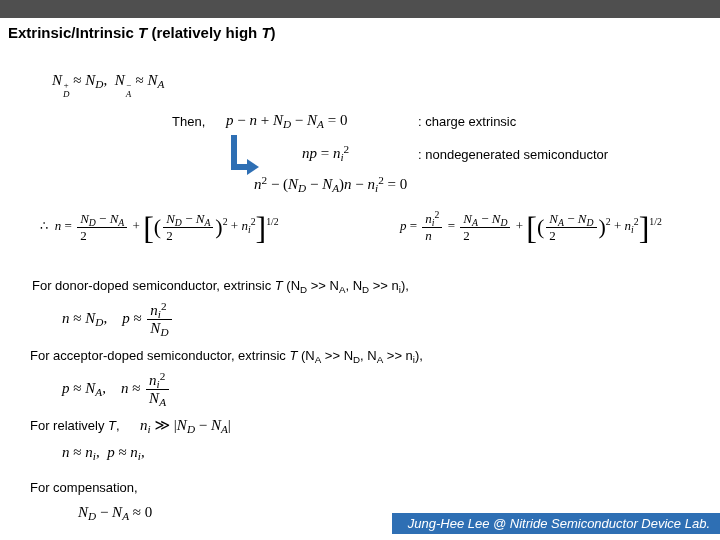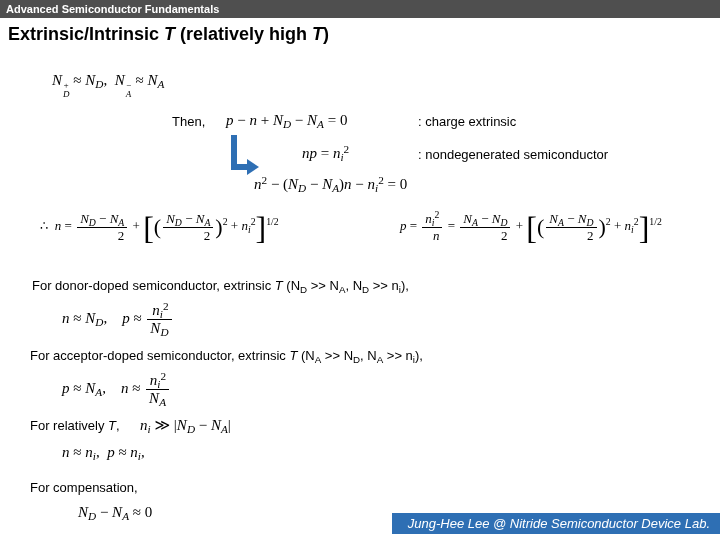--- a/index.html
+++ b/index.html
@@ -16,32 +16,32 @@
     background:#4f4f4f;color:#fff;
     height:18px;line-height:18px;
     font-size:11px;
     display:flex;justify-content:space-between;
     padding:0 6px;
     font-weight:bold;
   }
   .hdr .right{font-style:italic;font-weight:normal}
   
   .sect{
-    font-weight:bold;font-size:18px;
+    font-weight:bold;font-size:15px;
     padding:6px 8px 2px 8px;
   }
   .sect .it{font-style:italic}
   
   .math{font-family:"Cambria Math","Times New Roman",serif;font-style:italic}
   .rm{font-style:normal}
   sub,sup{font-size:75%;line-height:0}
   sub{vertical-align:-3px}
   sup{vertical-align:5px}
   .supsub{display:inline-flex;flex-direction:column;font-size:9px;line-height:9px;vertical-align:-3px;margin-left:1px}
-  .frac{display:inline-block;vertical-align:middle;text-align:right;margin:0 2px}
+  .frac{display:inline-block;vertical-align:middle;text-align:left;margin:0 2px}
   .frac .num{display:block;border-bottom:1px solid #000;padding:0 3px}
   .frac .den{display:block;padding:0 3px}
   .big{font-size:22px;vertical-align:middle;font-style:normal}
   .tall{font-size:32px;vertical-align:-9px;font-style:normal}
   .hb{font-size:15px}
   
   .arrow-wrap{position:absolute;left:227px;top:135px;width:30px;height:45px}
   .arrow-stem-v{position:absolute;left:4px;top:0;width:6px;height:35px;background:#2e6fb4}
   .arrow-stem-h{position:absolute;left:4px;top:29px;width:18px;height:6px;background:#2e6fb4}
   .arrow-head{position:absolute;left:20px;top:24px;width:0;height:0;border-top:8px solid transparent;border-bottom:8px solid transparent;border-left:12px solid #2e6fb4}
@@ -69,21 +69,20 @@
   .txt_intr{position:absolute;left:30px;top:418px}
   .eq_intr{position:absolute;left:140px;top:416px}
   .eq_intr2{position:absolute;left:62px;top:444px}
   .txt_comp{position:absolute;left:30px;top:480px}
   .eq_comp{position:absolute;left:78px;top:504px}
 </style>
 </head>
 <body>
 
 <div class="hdr">
-  <span>Advanced Semiconductor Fundamentals</span>
 </div>
 
 <div class="sect">
   <span>Extrinsic/Intrinsic </span><span class="it">T</span><span> (relatively high </span><span class="it">T</span><span>)</span>
 </div>
 
 <div class="line1 math hb">
   <span>N</span><span class="supsub">
       <span>+</span>
       <span>D</span>

